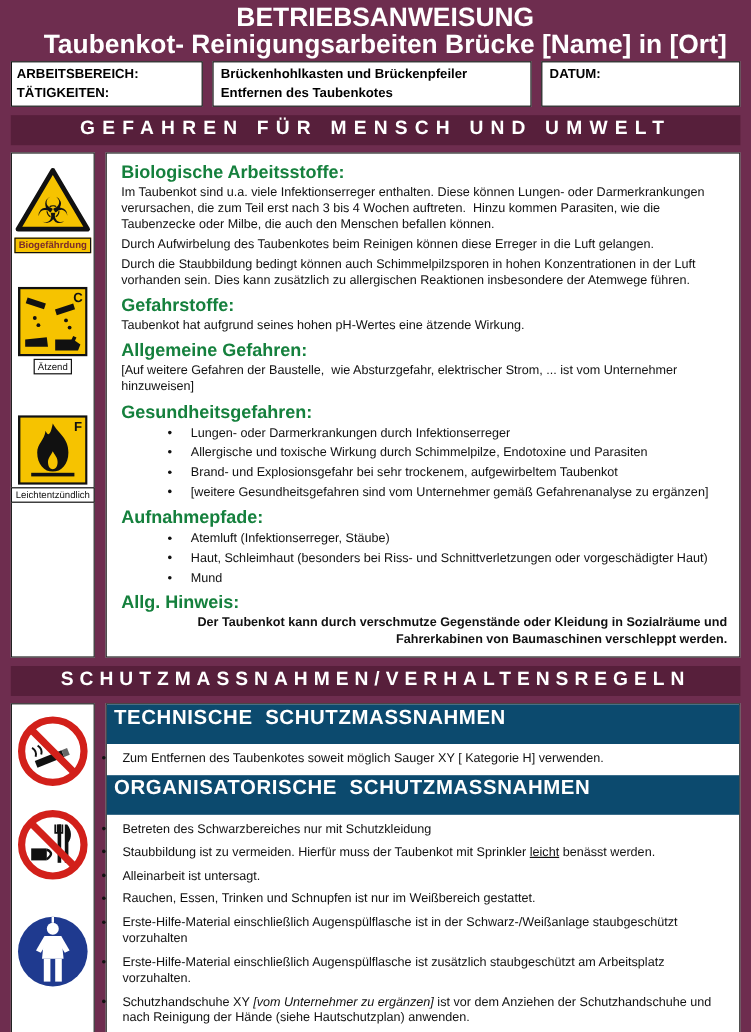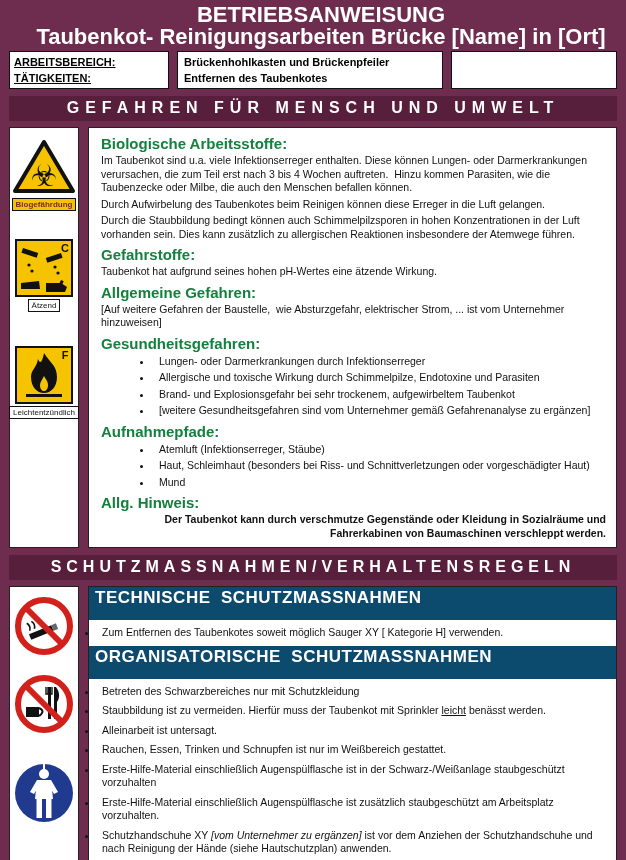--- a/index.html
+++ b/index.html
@@ -8,21 +8,21 @@
   .page{position:relative;width:626px;height:860px;background:#6e2d4f;box-sizing:border-box;padding-top:4px;}
   
   .titles{text-align:center;color:#fff;font-weight:bold;}
   .title-line{font-size:22px;line-height:22px;padding-left:16px;}
   
   .info-row{display:flex;gap:8px;margin:3px 9px 0 9px;align-items:stretch;}
   .wbox{background:#fff;border:1px solid #111;box-sizing:border-box;}
   .labels-box{width:160px;padding:2px 4px;}
   .values-box{width:266px;padding:2px 6px;}
   .datum-box{flex:1;padding:2px 6px;}
-  .tbl-label{font-size:11px;font-weight:bold;text-decoration:underline;line-height:16px;white-space:nowrap;}
+  .tbl-label{font-size:11px;font-weight:bold;line-height:16px;white-space:nowrap;}
   .tbl-label.nou{text-decoration:none;}
   .tbl-val{font-size:11px;font-weight:bold;line-height:16px;white-space:nowrap;}
   .datum-blank{height:14px;}
   
   .banner{margin:7px 9px 6px 9px;background:#571f3b;color:#fff;font-weight:bold;
           text-align:center;font-size:16px;letter-spacing:6px;padding:3px 0 4px 0;white-space:nowrap;}
   
   .section{display:flex;gap:9px;margin:0 9px;align-items:stretch;}
   .icon-col{width:70px;background:#fff;border:1px solid #222;box-sizing:border-box;
             display:flex;flex-direction:column;align-items:center;}
@@ -63,20 +63,21 @@
   <div class="info-row">
     <div class="wbox labels-box">
       <div class="tbl-label">ARBEITSBEREICH:</div>
       <div class="tbl-label">TÄTIGKEITEN:</div>
     </div>
     <div class="wbox values-box">
       <div class="tbl-val">Brückenhohlkasten und Brückenpfeiler</div>
       <div class="tbl-val">Entfernen des Taubenkotes</div>
     </div>
     <div class="wbox datum-box">
+      <div class="tbl-label nou" style="font-weight:bold;">DATUM:</div>
       <div class="datum-blank"></div>
     </div>
   </div>
 
   <div class="banner">GEFAHREN FÜR MENSCH UND UMWELT</div>
 
   <div class="section">
     <div class="icon-col">
 
       <div class="sym" style="margin-top:10px;">

